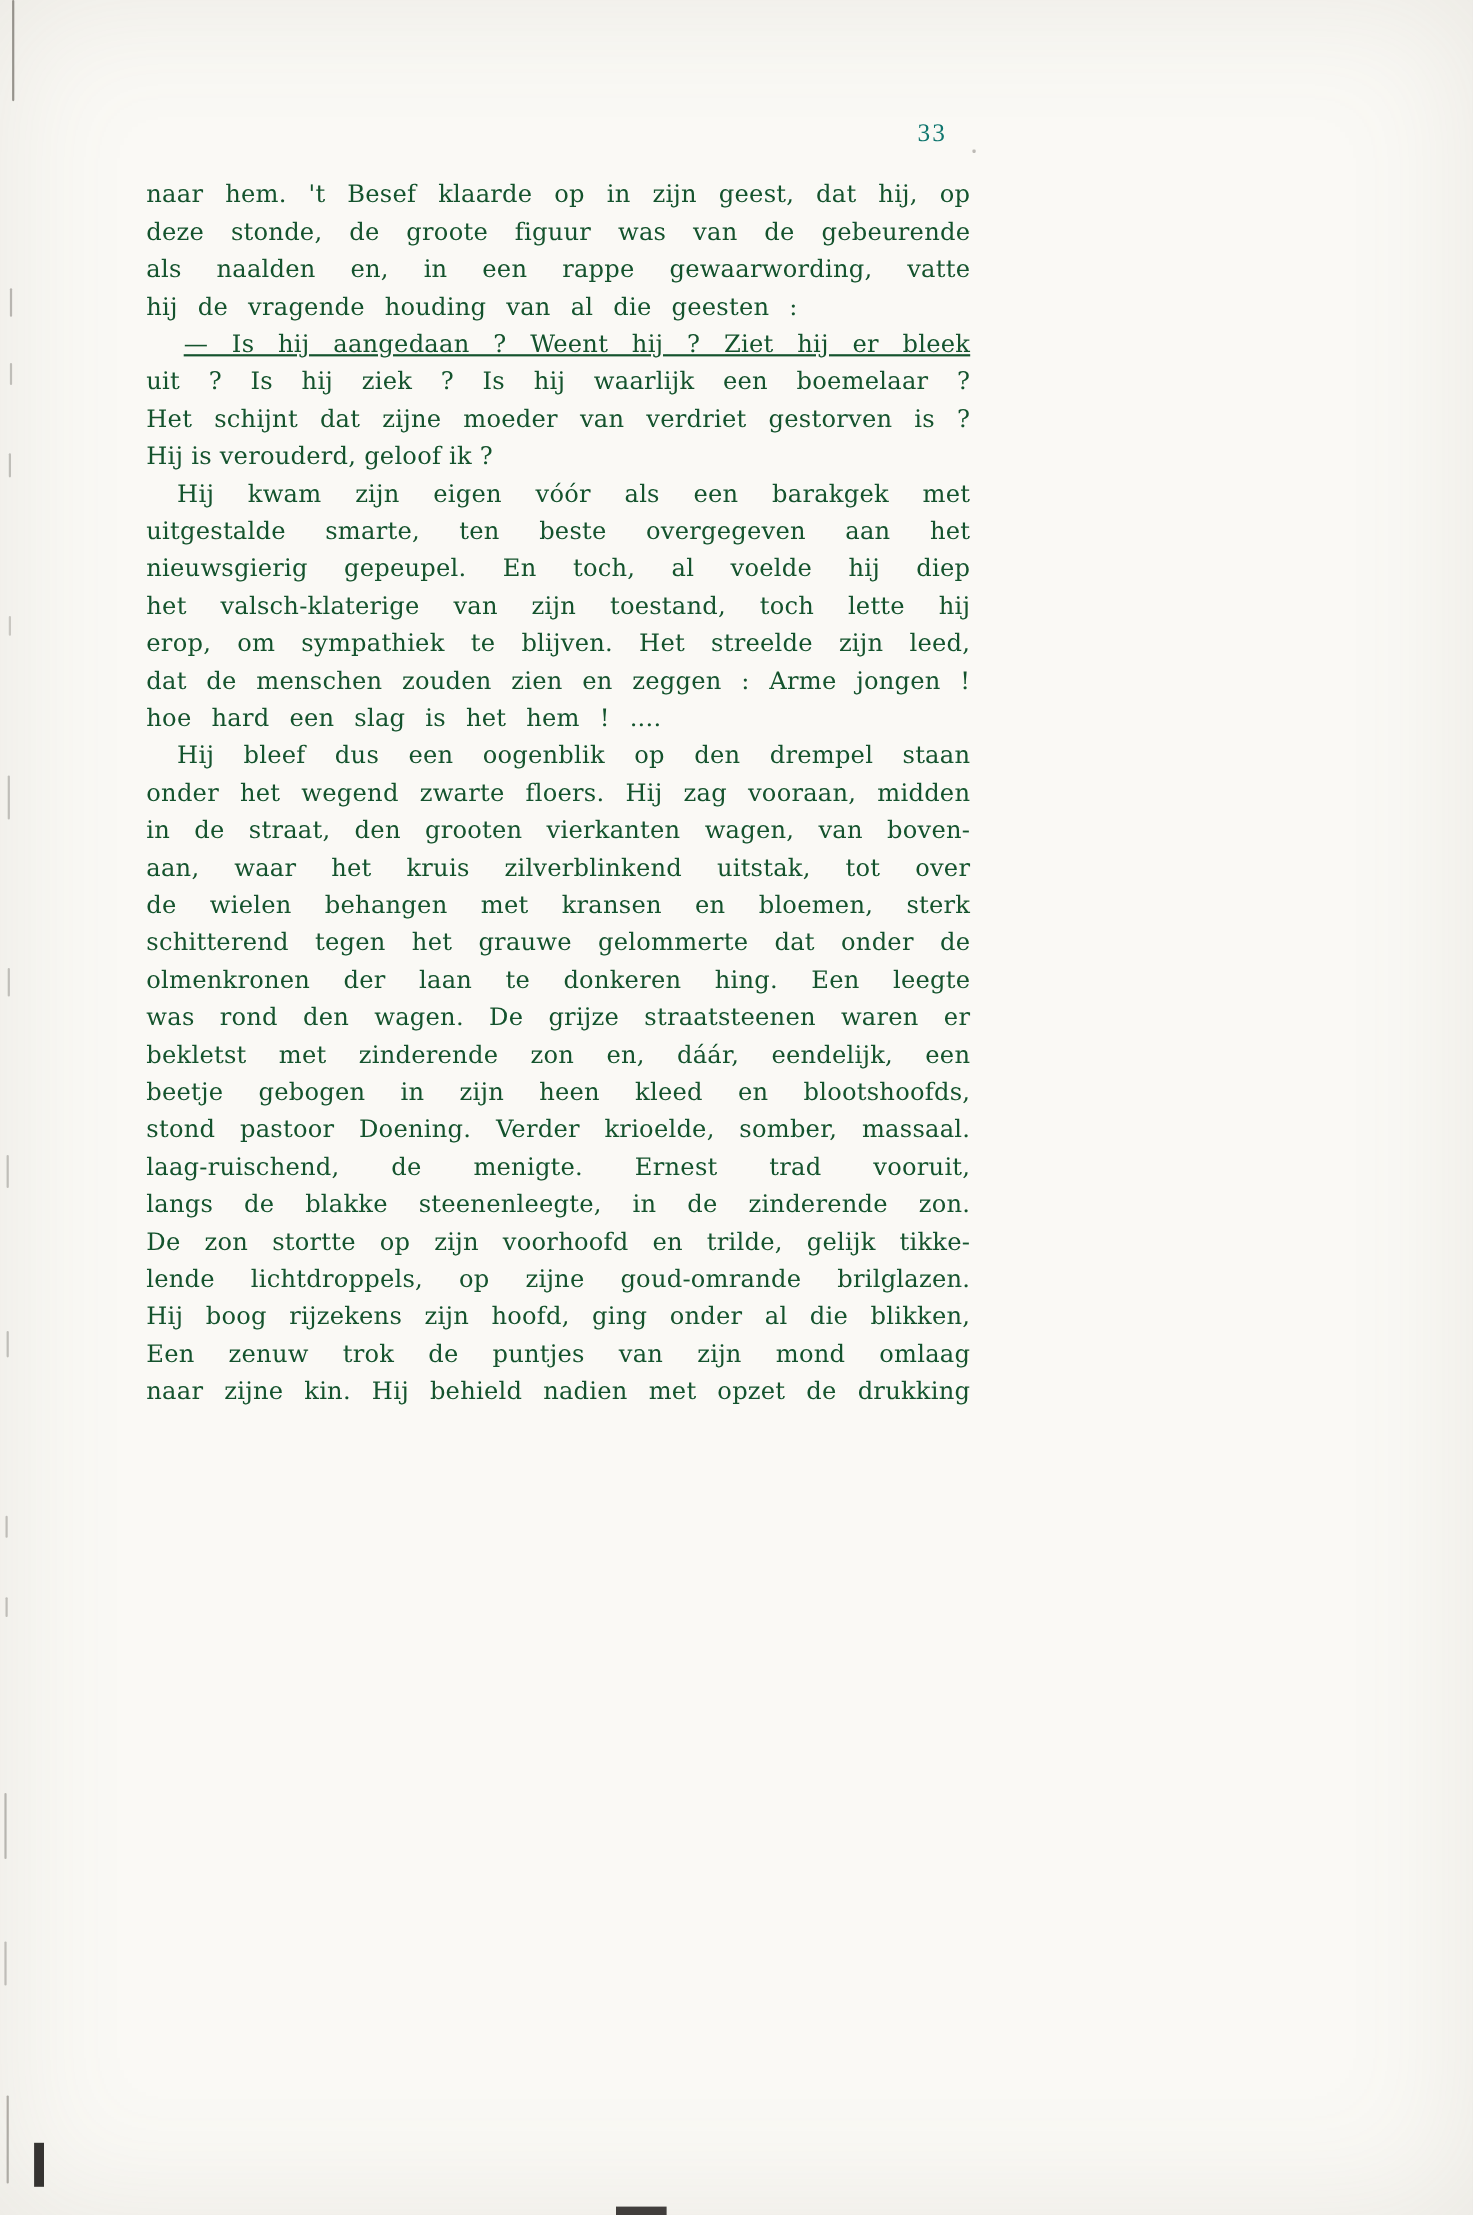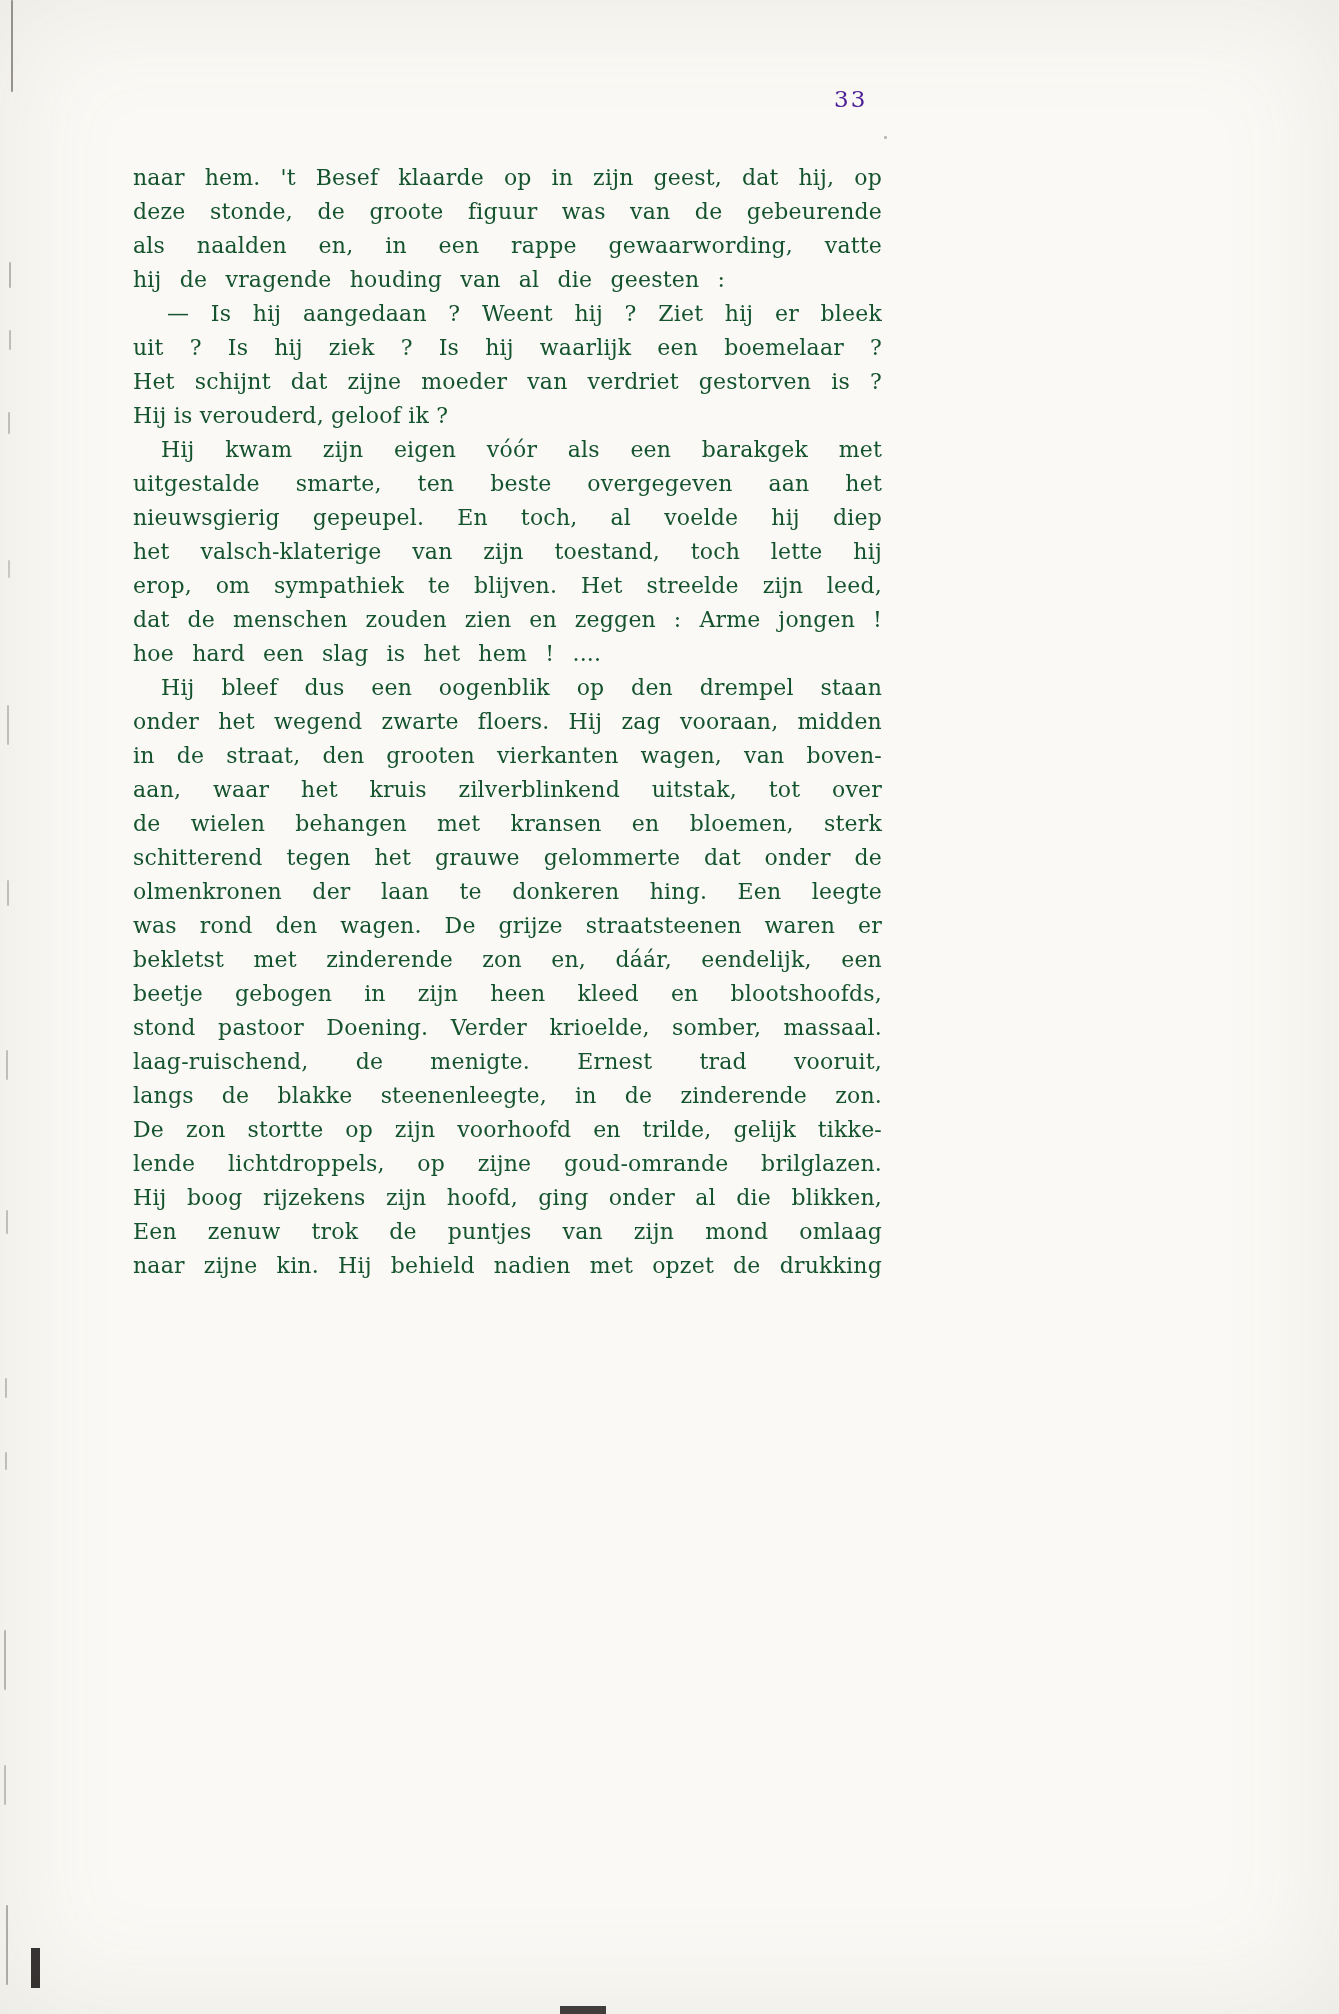--- a/index.html
+++ b/index.html
@@ -13,25 +13,26 @@
     position: relative;
     width: 1339px;
     height: 2014px;
     background: #faf9f5;
     overflow: hidden;
     color: #26241f;
     box-shadow: inset 0 0 120px rgba(120,115,100,0.12);
   }
   .page-number {
     position: absolute;
-    top: 86px;
+    top: 108px;
     left: 834px;
     font-size: 23px;
     letter-spacing: 2px;
-    color: #4c1d95;
+    color: #0f766e;
+    font-family: Liberation Serif, serif;
   }
   .text-block {
     position: absolute;
     left: 133px;
     top: 161px;
     width: 749px;
   }
   .line {
     font-size: 22px;
     line-height: 34px;
@@ -45,20 +46,21 @@
     text-align-last: left;
   }
   .line.spread {
     word-spacing: 0.5em;
   }
   .line.indent {
     padding-left: 28px;
   }
   .line.indent-dialogue {
     padding-left: 34px;
+    text-decoration: underline;
   }
   .artifact {
     position: absolute;
     background: #4a463e;
     border-radius: 1px;
   }
   .mark-dark {
     position: absolute;
     background: #141210;
   }

